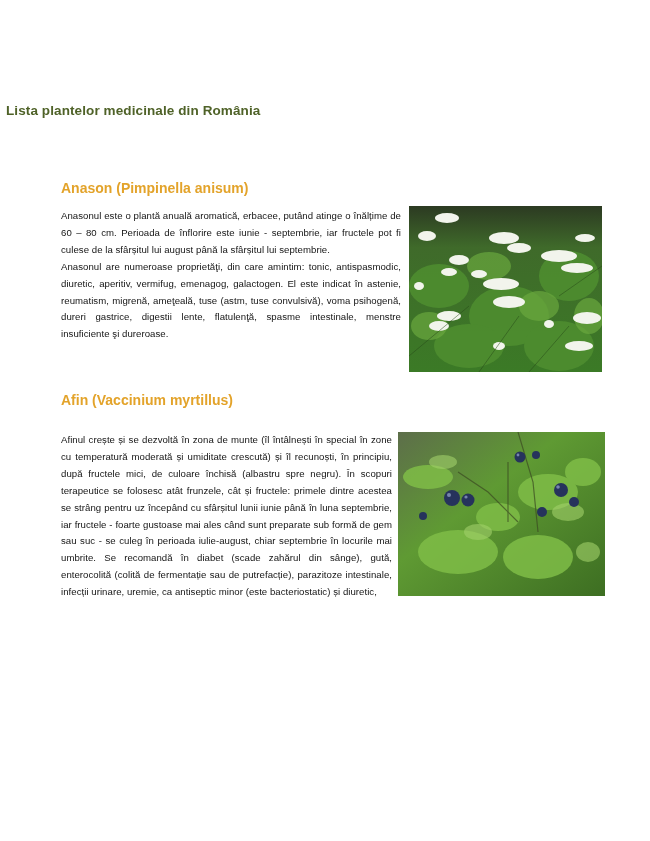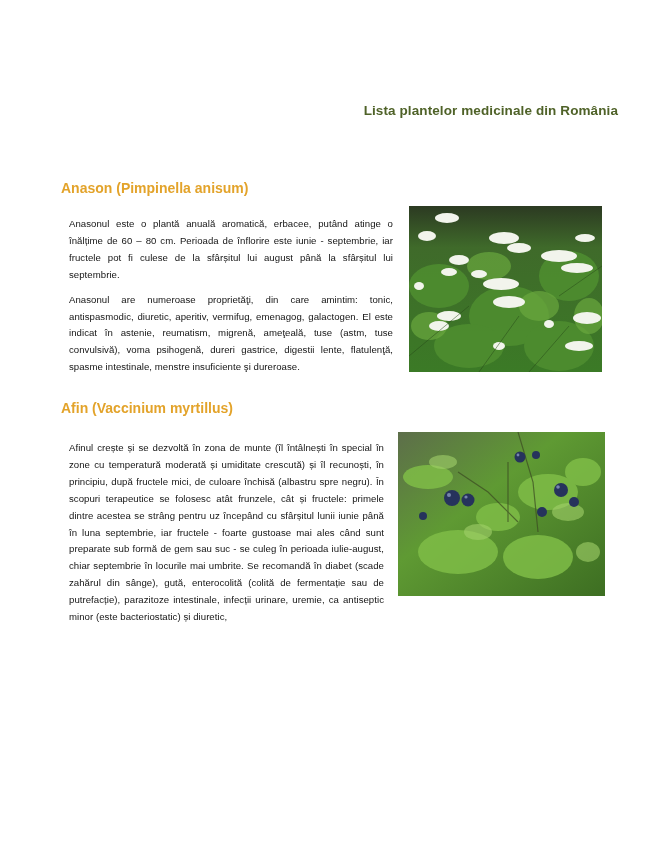--- a/index.html
+++ b/index.html
@@ -16,24 +16,24 @@
       color: #111111;
     }
     .page {
       position: absolute;
       left: 0; top: 0;
       width: 650px; height: 841px;
       background: #ffffff;
     }
     .doc-title {
       position: absolute;
-      left: 13px;
+      left: 6px;
       width: 605px;
       top: 103px;
-      text-align: right;
+      text-align: left;
       font-size: 13.5px;
       font-weight: bold;
       color: #4f6228;
       letter-spacing: 0.1px;
     }
     .section-heading {
       position: absolute;
       left: 61px;
       font-size: 14px;
       font-weight: bold;
@@ -42,21 +42,21 @@
     .body-text {
       position: absolute;
       left: 61px;
       font-size: 9.6px;
       line-height: 16.9px;
       text-align: justify;
       color: #141414;
       letter-spacing: 0.05px;
     }
     .body-text p {
-      margin: 8px;
+      margin: 0;
     }
     .body-text p.last-line-fix {
       text-align-last: left;
     }
     .photo {
       position: absolute;
       overflow: hidden;
     }
     .photo svg {
       display: block;
@@ -124,21 +124,21 @@
       </g>
       <g stroke="#274a18" stroke-width="1" opacity="0.5">
         <line x1="0" y1="150" x2="60" y2="100"></line>
         <line x1="70" y1="166" x2="110" y2="110"></line>
         <line x1="120" y1="166" x2="160" y2="120"></line>
         <line x1="150" y1="90" x2="193" y2="60"></line>
       </g>
     </svg>
   </div>
 
-  <div class="section-heading" style="top:400px;text-align:right;">Afin (Vaccinium myrtillus)</div>
+  <div class="section-heading" style="top:392px;text-align:right;">Afin (Vaccinium myrtillus)</div>
 
   <div class="body-text" style="top:432px; width:331px;">
     <p>Afinul crește și se dezvoltă în zona de munte (îl întâlnești în special în zone cu temperatură moderată și umiditate crescută) și îl recunoști, în principiu, după fructele mici, de culoare închisă (albastru spre negru). În scopuri terapeutice se folosesc atât frunzele, cât și fructele: primele dintre acestea se strâng pentru uz începând cu sfârșitul lunii iunie până în luna septembrie, iar fructele - foarte gustoase mai ales când sunt preparate sub formă de gem sau suc - se culeg în perioada iulie-august, chiar septembrie în locurile mai umbrite. Se recomandă în diabet (scade zahărul din sânge), gută, enterocolită (colită de fermentație sau de putrefacție), parazitoze intestinale, infecții urinare, uremie, ca antiseptic minor (este bacteriostatic) și diuretic,</p>
   </div>
 
 
   <div class="photo" style="left:398px; top:432px; width:207px; height:164px;">
     <svg viewBox="0 0 207 164" preserveAspectRatio="none">
       <defs>
         <linearGradient id="g2" x1="0" y1="0" x2="1" y2="1">

